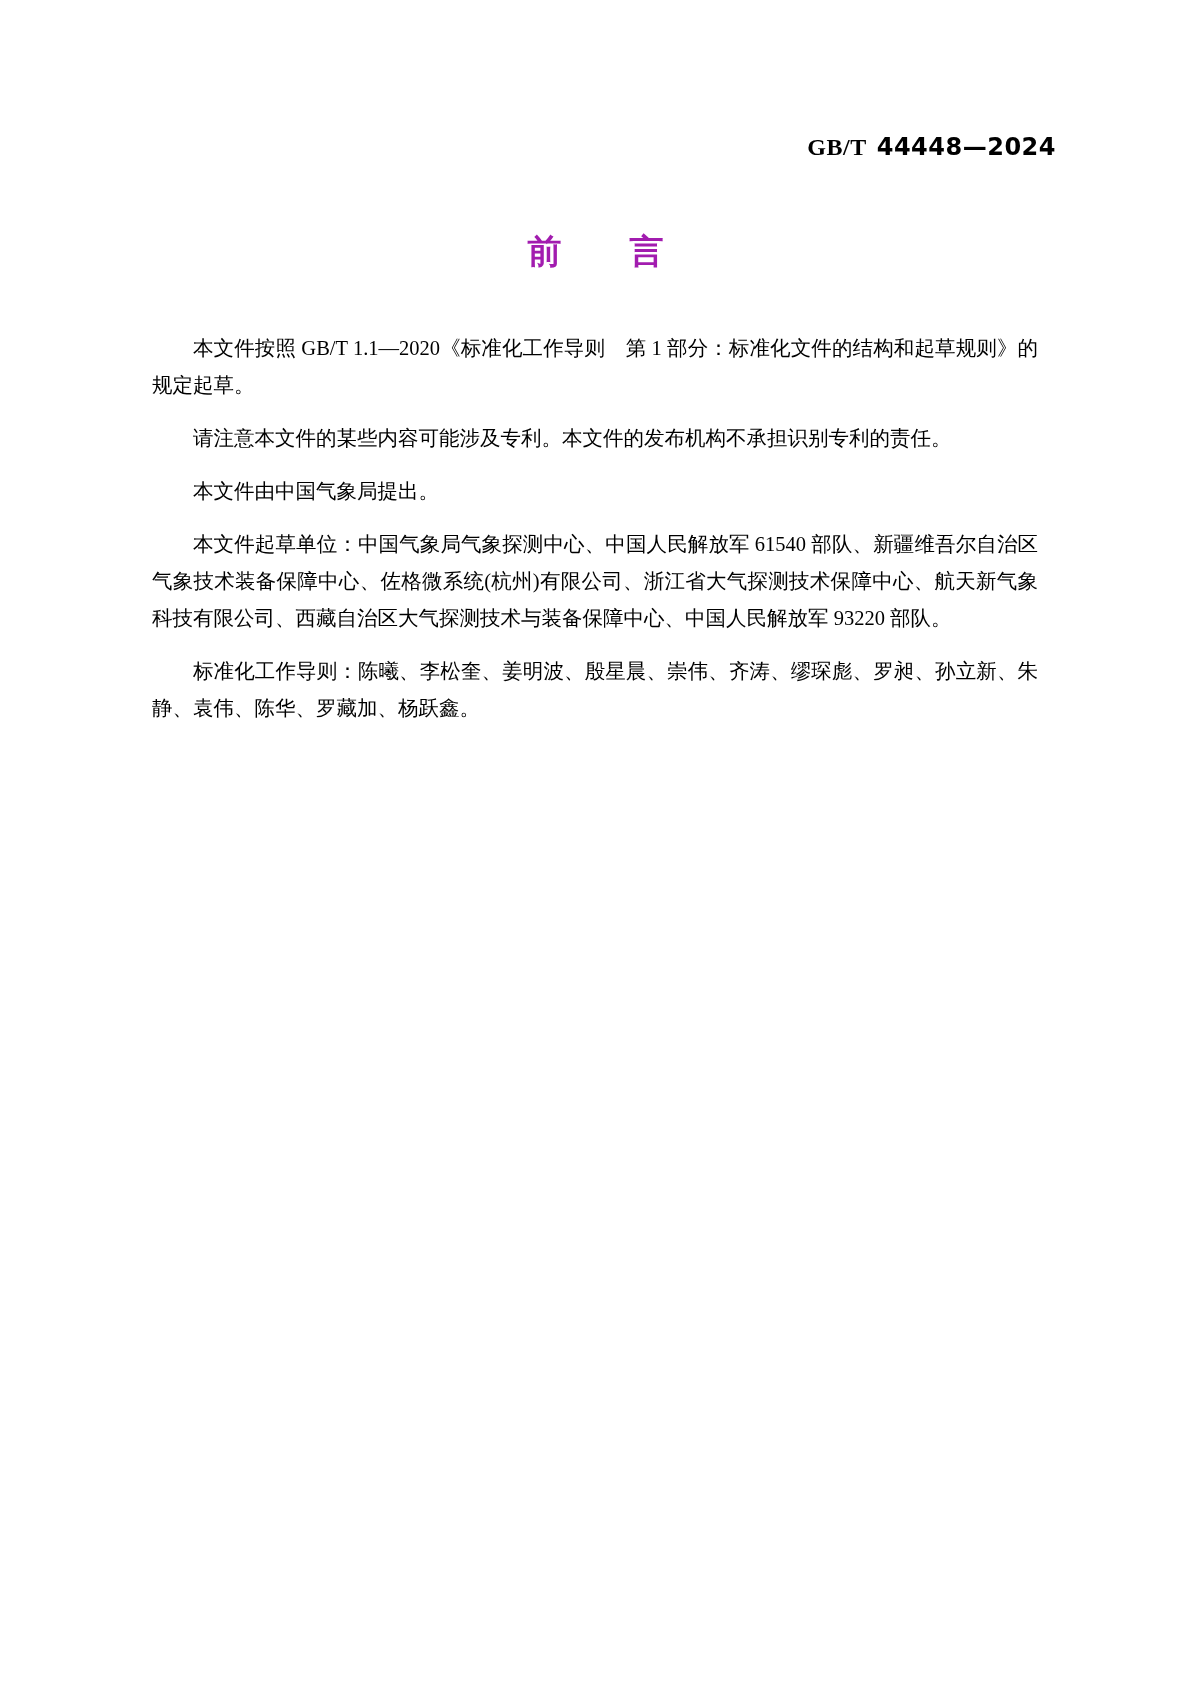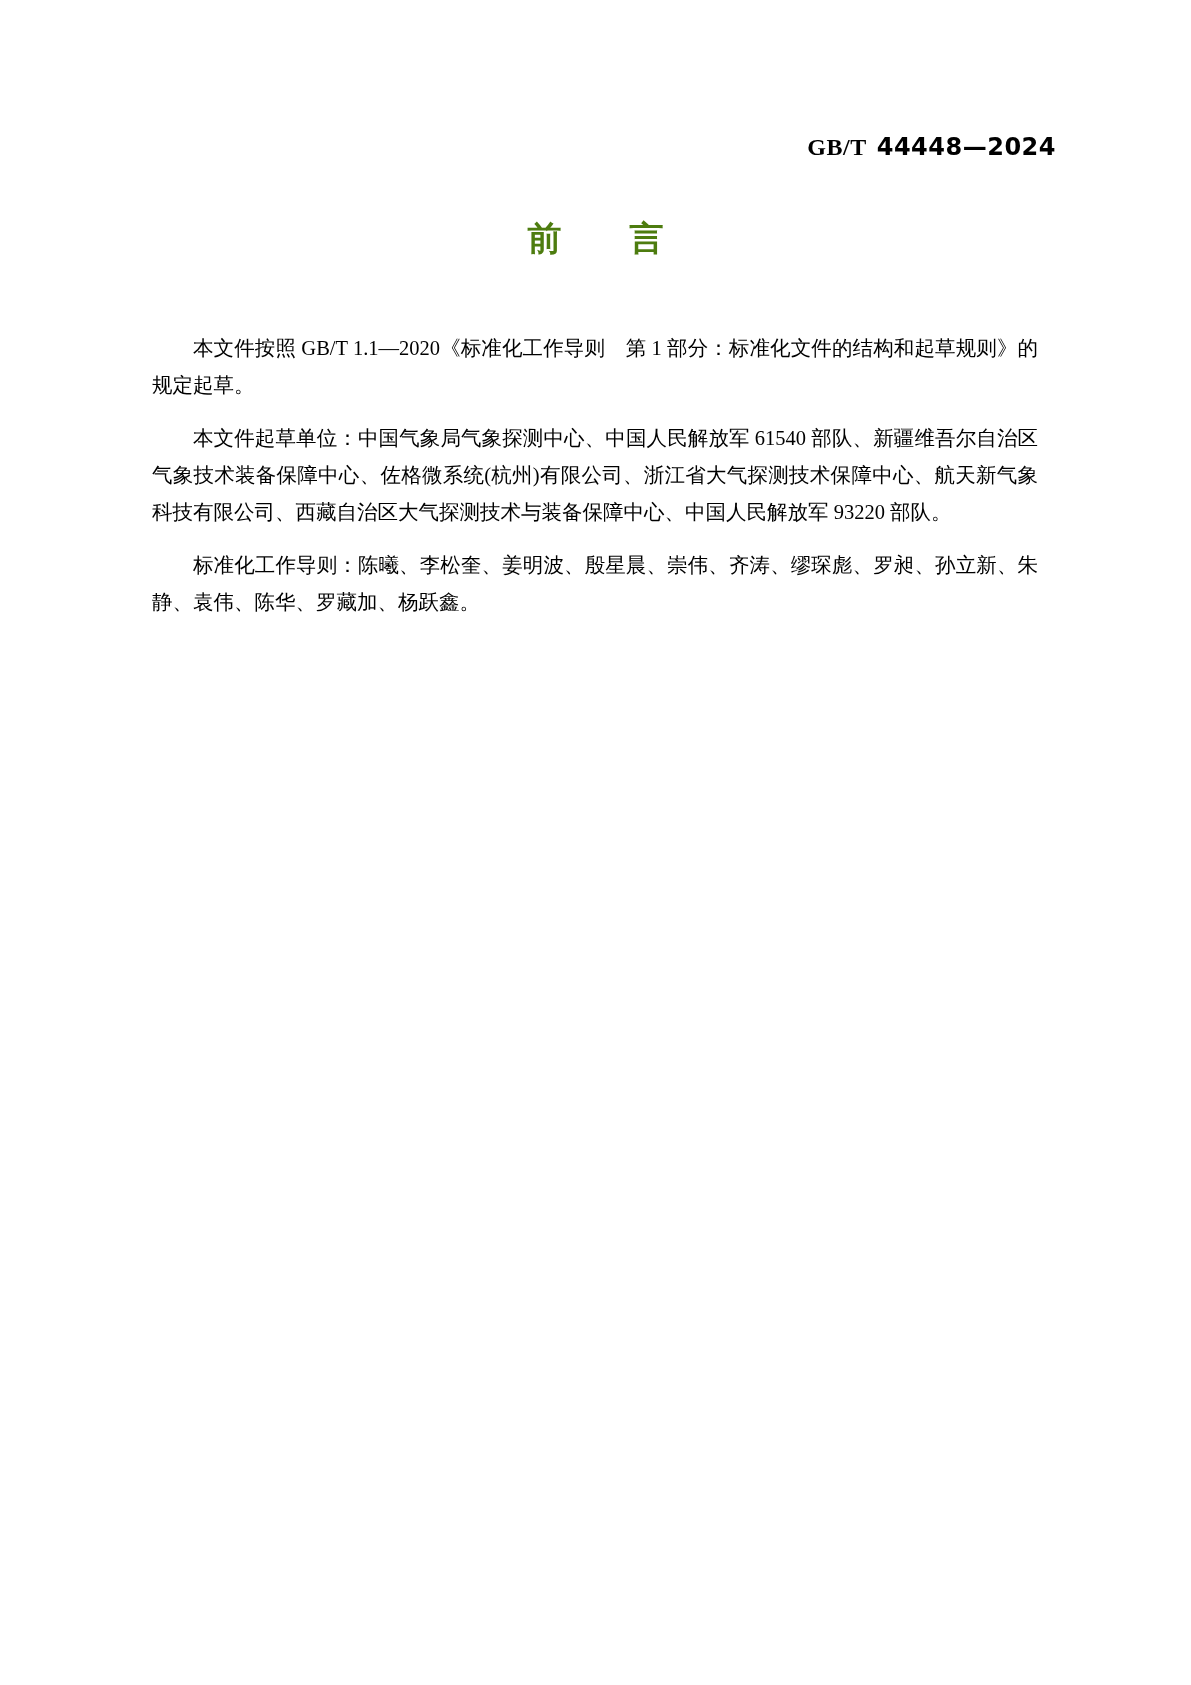--- a/index.html
+++ b/index.html
@@ -31,29 +31,29 @@
     }
     .std-code .number {
       font-family: "DejaVu Sans", "Liberation Sans", sans-serif;
       font-weight: bold;
       font-size: 24px;
       letter-spacing: 0.5px;
       margin-left: 10px;
     }
     .doc-title {
       position: absolute;
-      top: 216px;
+      top: 229px;
       left: 0;
       width: 100%;
       margin: 0;
       text-align: center;
       font-family: "DejaVu Sans", "Liberation Sans", sans-serif;
       font-weight: bold;
       font-size: 34px;
-      color: #4d7c0f;
+      color: #a21caf;
     }
     .foreword-body {
       position: absolute;
       top: 314px;
       left: 136px;
       width: 918px;
       font-size: 20.5px;
       line-height: 37px;
       text-align: justify;
     }
@@ -76,19 +76,21 @@
 <div class="page">
 
   <div class="std-code">
     <span class="prefix">GB/T</span><span class="number">44448—2024</span>
   </div>
 
   <h1 class="doc-title">前　　言</h1>
 
   <div class="foreword-body">
       <p>本文件按照 GB/T 1.1—2020《标准化工作导则　第 1 部分：标准化文件的结构和起草规则》的规定起草。</p>
+      <p>请注意本文件的某些内容可能涉及专利。本文件的发布机构不承担识别专利的责任。</p>
+      <p>本文件由中国气象局提出。</p>
       <p>本文件起草单位：中国气象局气象探测中心、中国人民解放军 61540 部队、新疆维吾尔自治区气象技术装备保障中心、佐格微系统(杭州)有限公司、浙江省大气探测技术保障中心、航天新气象科技有限公司、西藏自治区大气探测技术与装备保障中心、中国人民解放军 93220 部队。</p>
       <p>标准化工作导则：陈曦、李松奎、姜明波、殷星晨、崇伟、齐涛、缪琛彪、罗昶、孙立新、朱静、袁伟、陈华、罗藏加、杨跃鑫。</p>
     </div>
 
   <div class="page-number">Ⅲ</div>
 
 </div>
 
 </body></html>

